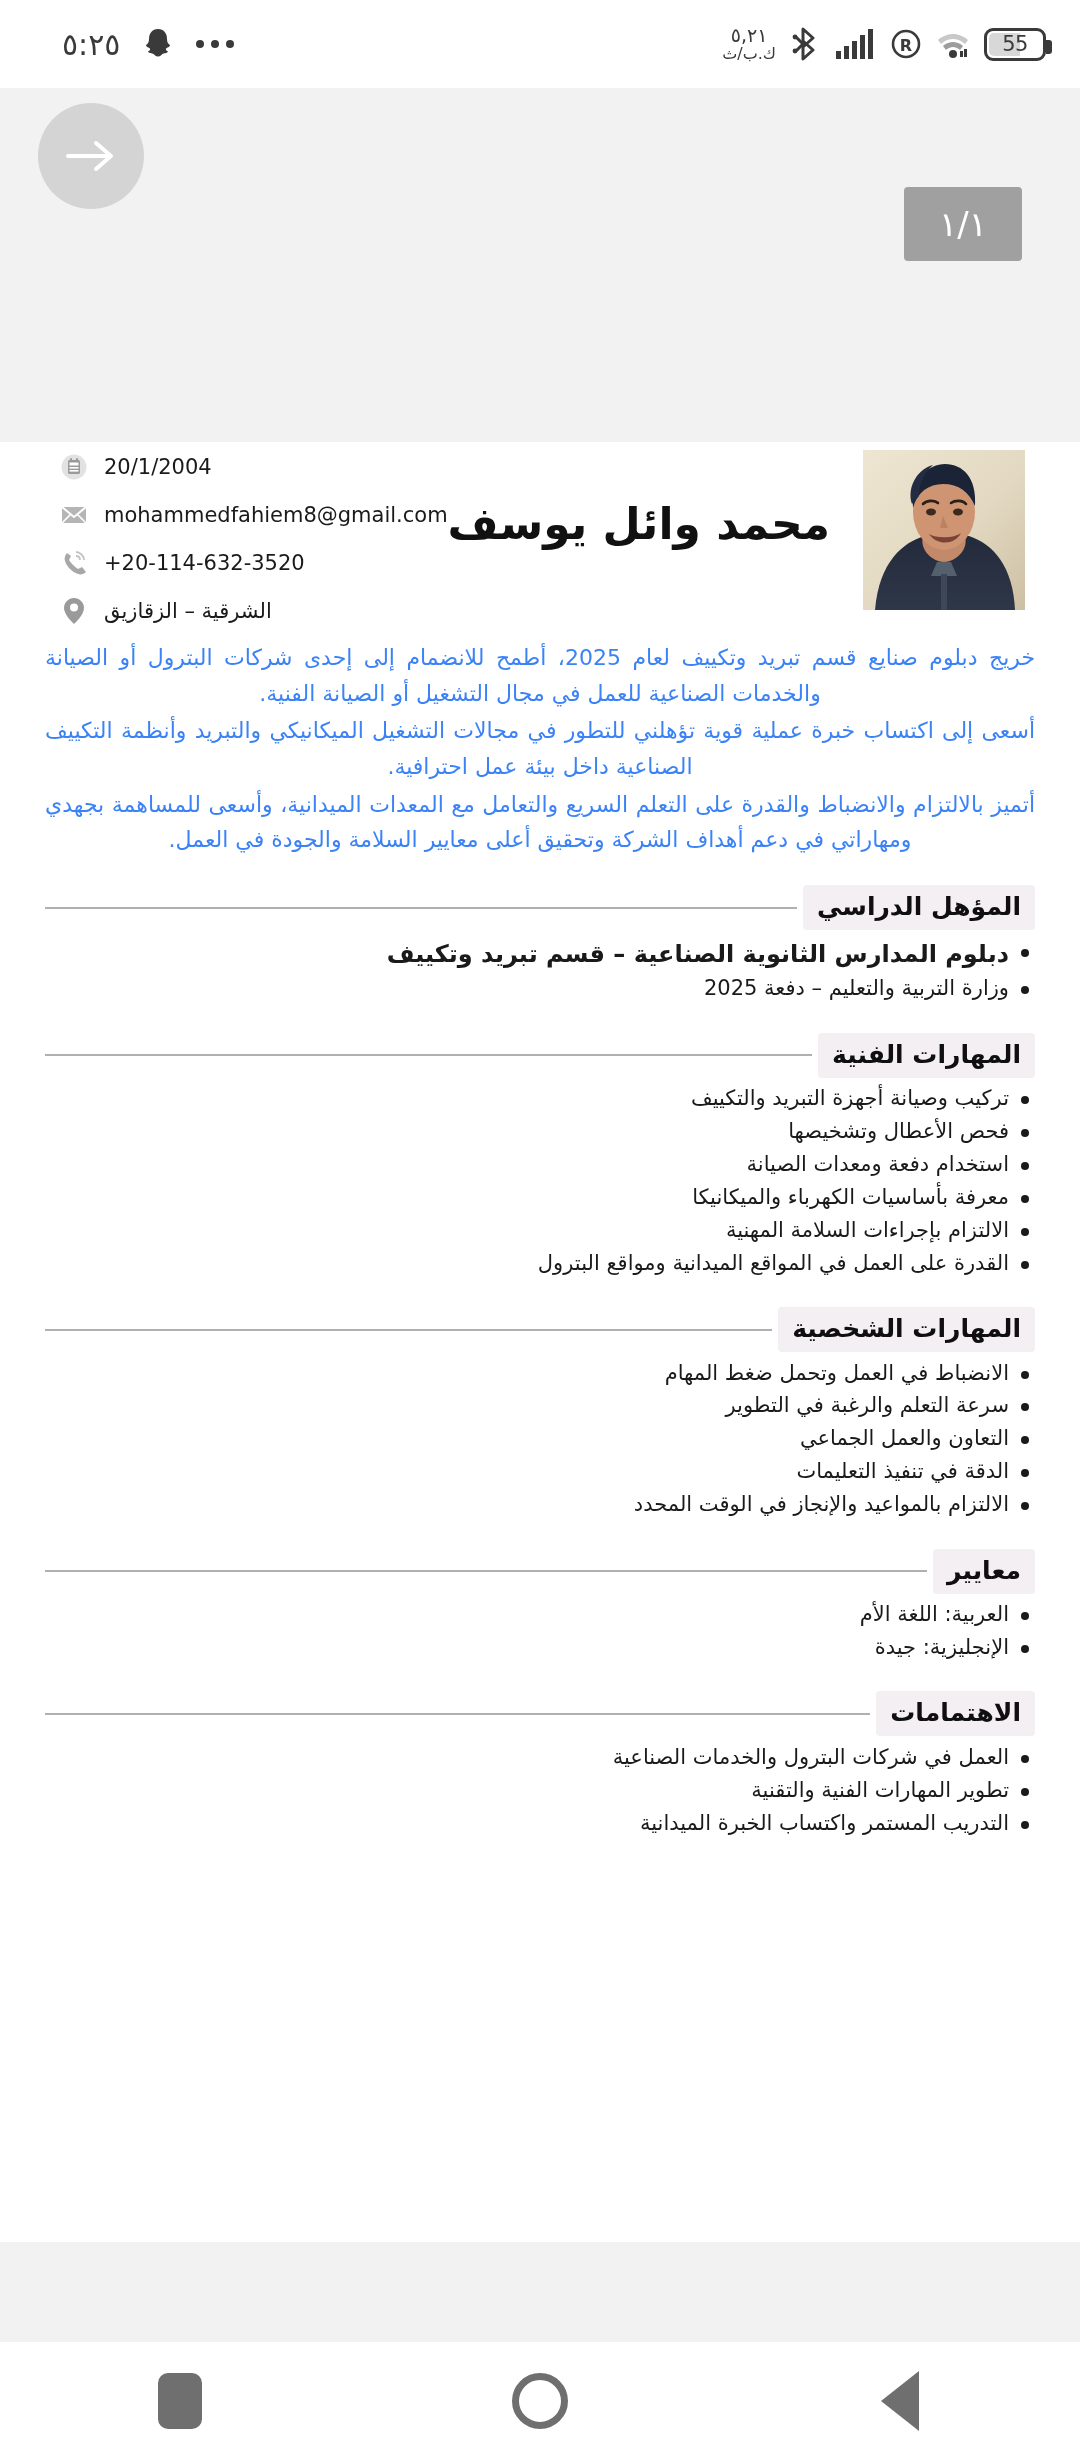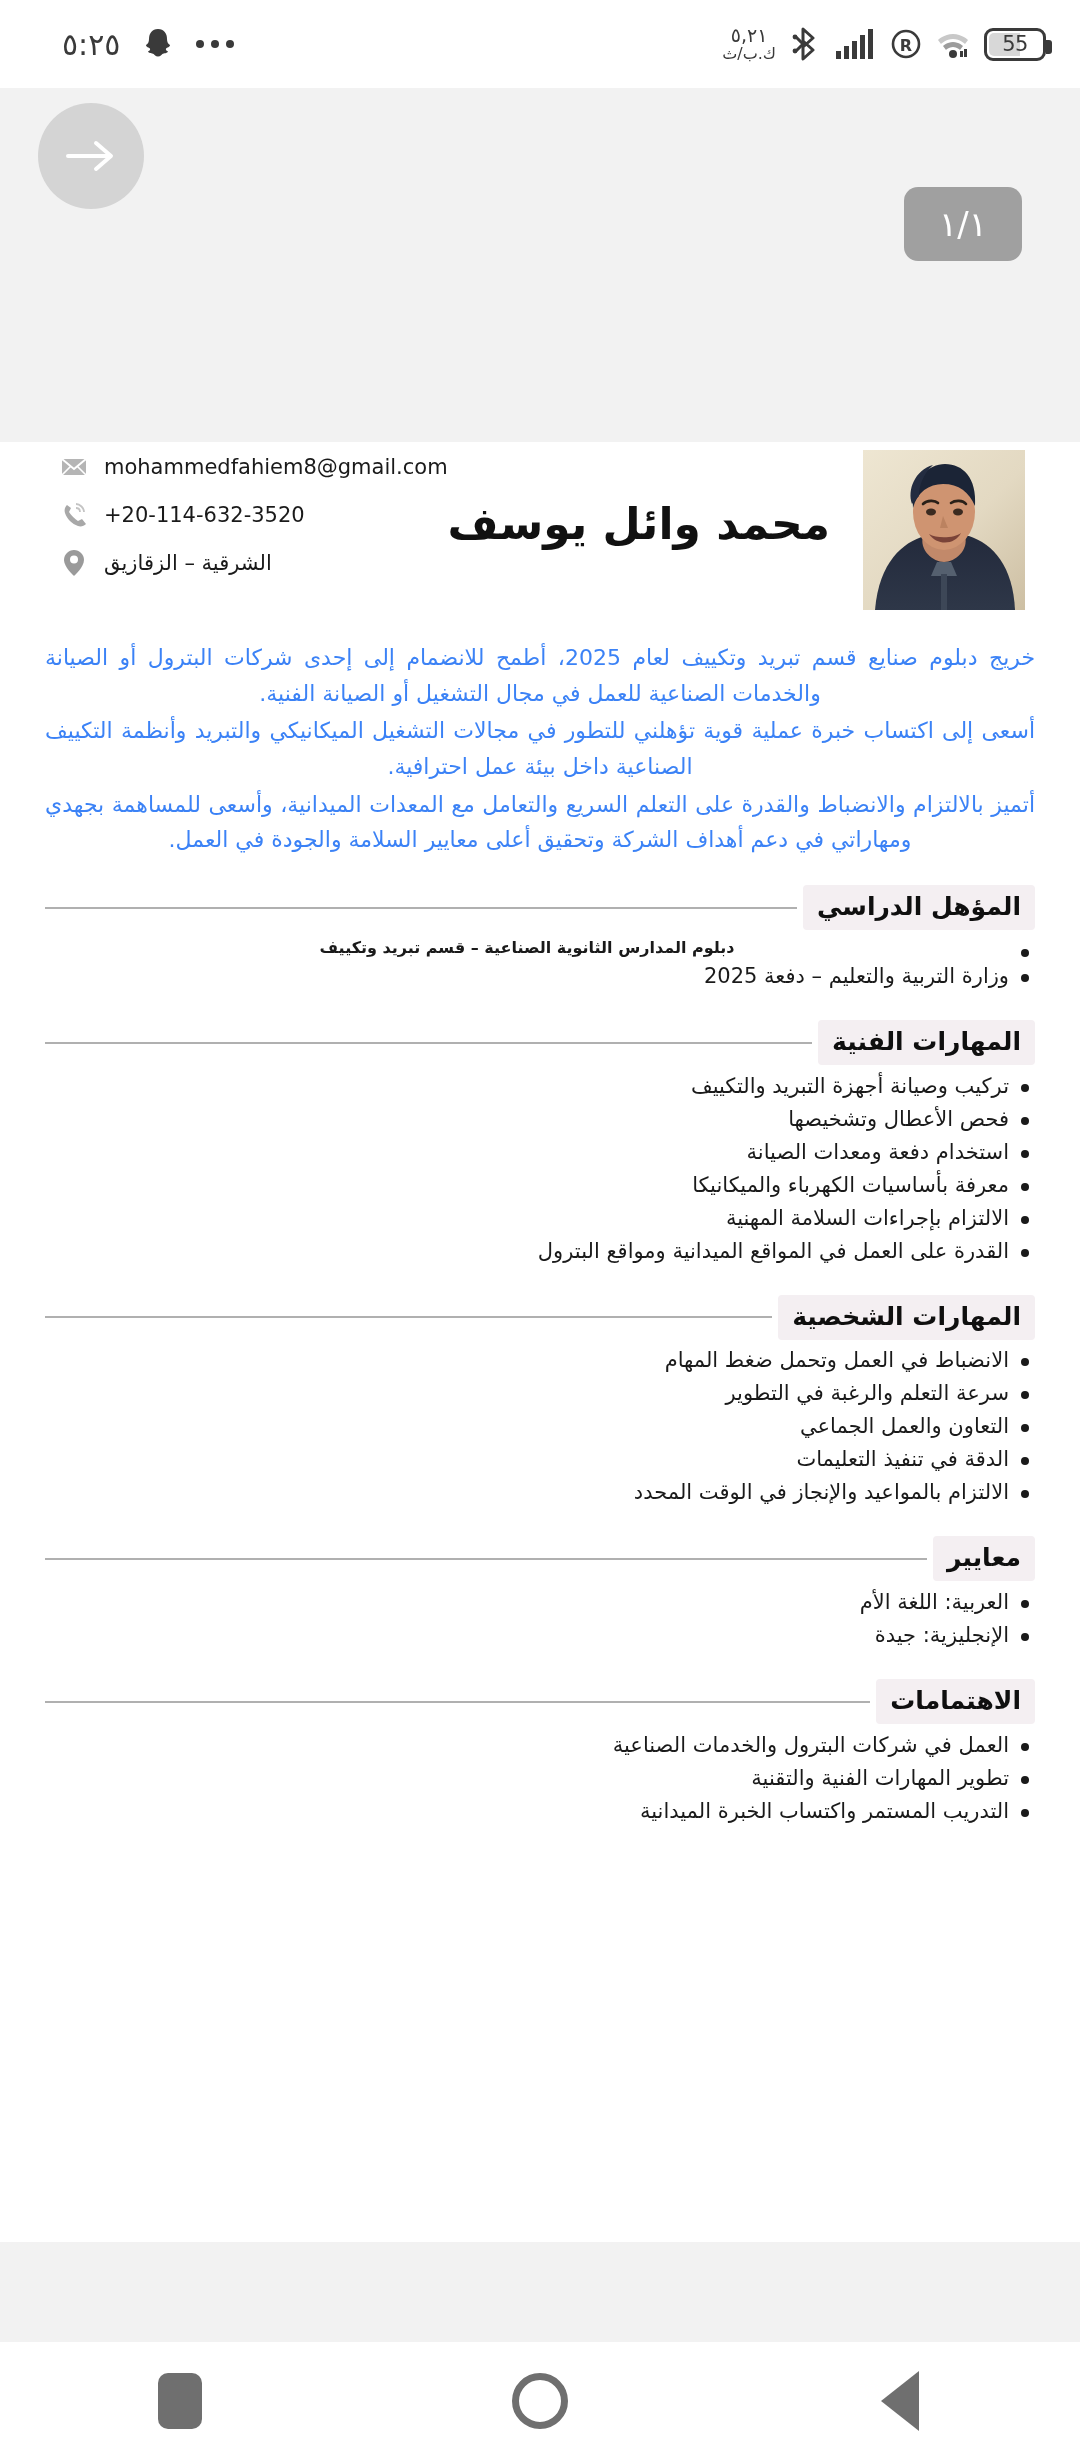--- a/index.html
+++ b/index.html
@@ -98,21 +98,21 @@
     border-radius: 50%;
     background: #d4d4d4;
     display: flex; align-items: center; justify-content: center;
   }
   .back-btn svg { display: block; }
 
   .page-indicator {
     position: absolute;
     top: 99px; right: 58px;
     min-width: 118px; height: 74px;
-    border-radius: 14px;
+    border-radius: 4px;
     background: #a0a0a0;
     color: #ffffff;
     display: flex; align-items: center; justify-content: center;
     font-size: 34px;
     padding: 0 20px;
     letter-spacing: 1px;
   }
 
   
   .doc {
@@ -235,21 +235,21 @@
     margin-bottom: 1px;
   }
   ul.bullets li::before {
     content: "";
     position: absolute;
     right: 6px; top: 13px;
     width: 8px; height: 8px;
     border-radius: 50%;
     background: #1a1a1a;
   }
-  ul.bullets li.bold { font-weight: 800; font-size: 16px; text-align: center; }
+  ul.bullets li.bold { font-weight: 800; font-size: 24px; }
   .viewer-bottom {
     position: absolute;
     top: 2232px; left: 0;
     width: 1080px; height: 178px;
     background: #f2f2f2;
     z-index: 10;
   }
 
   
   .watermark {
@@ -397,20 +397,34 @@
           <path d="M68 86 C74 93 90 93 96 85 C90 90 74 90 68 86 Z" fill="#fdfdfd"></path>
           <path d="M66 84 C74 96 92 95 98 83 C92 88 74 89 66 84 Z" fill="#7a4338"></path>
           <path d="M74 112 L88 112 L94 126 L68 126 Z" fill="#55606f"></path>
           <rect x="78" y="124" width="6" height="36" fill="#3d4757"></rect>
         </svg>
       </div>
 
       <div class="fullname">محمد وائل يوسف</div>
 
       <div class="contacts">
+        <div class="contact-row">
+          <span class="c-icon">
+            <svg width="26" height="26" viewBox="0 0 26 26">
+              <circle cx="13" cy="13" r="12.5" fill="#e2e2e2"></circle>
+              <rect x="7" y="6" width="12" height="14" rx="1.6" fill="#9a9a9a"></rect>
+              <rect x="8.5" y="8.5" width="9" height="3" fill="#ffffff"></rect>
+              <rect x="8.5" y="13" width="9" height="1.6" fill="#ffffff"></rect>
+              <rect x="8.5" y="16" width="9" height="1.6" fill="#ffffff"></rect>
+              <rect x="9" y="4" width="2" height="3.5" rx="1" fill="#9a9a9a"></rect>
+              <rect x="15" y="4" width="2" height="3.5" rx="1" fill="#9a9a9a"></rect>
+            </svg>
+          </span>
+          <span class="c-text">20/1/2004</span>
+        </div>
 
         <div class="contact-row">
           <span class="c-icon">
             <svg width="26" height="20" viewBox="0 0 26 20">
               <rect x="1" y="2" width="24" height="16" fill="#b5b5b5"></rect>
               <path d="M1 2 L13 12 L25 2" fill="none" stroke="#ffffff" stroke-width="2"></path>
               <path d="M1 18 L10 9 M25 18 L16 9" stroke="#ffffff" stroke-width="1.6" fill="none"></path>
             </svg>
           </span>
           <span class="c-text">mohammedfahiem8@gmail.com</span>

